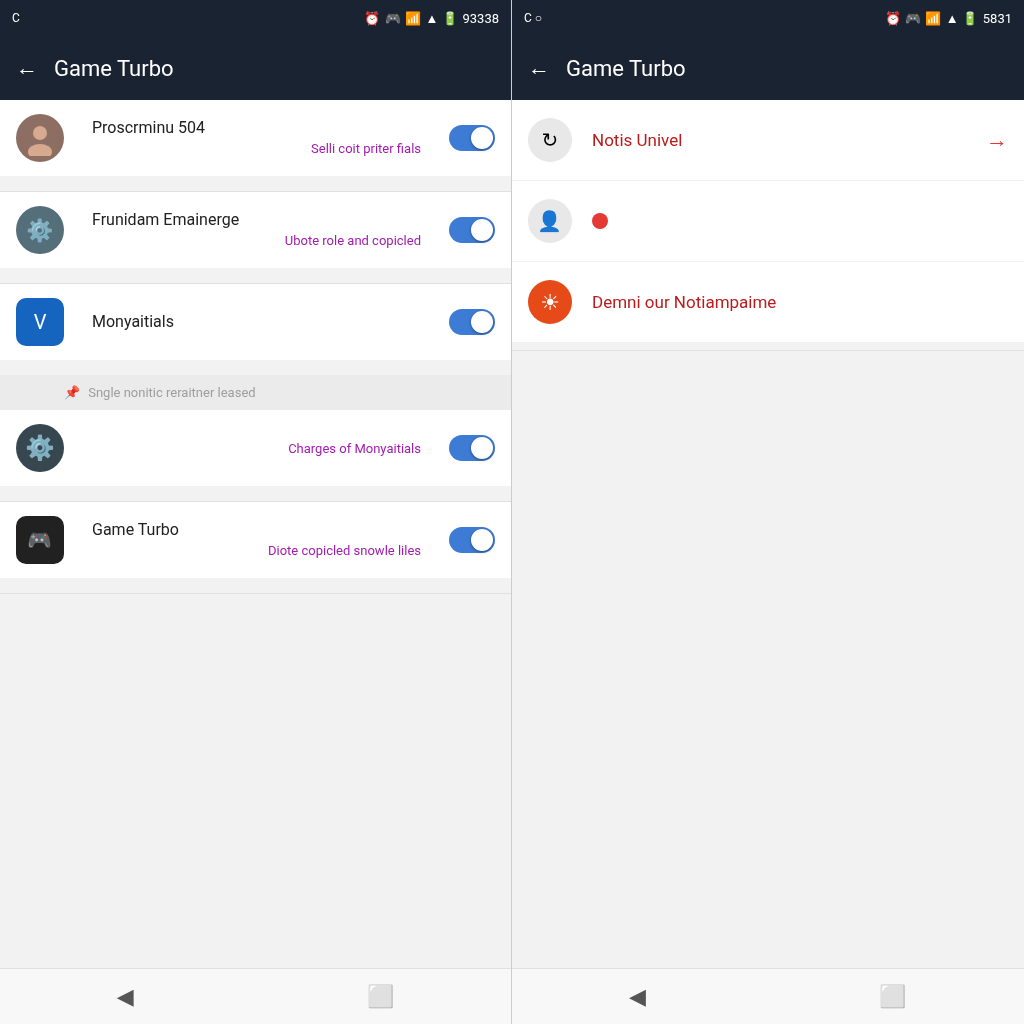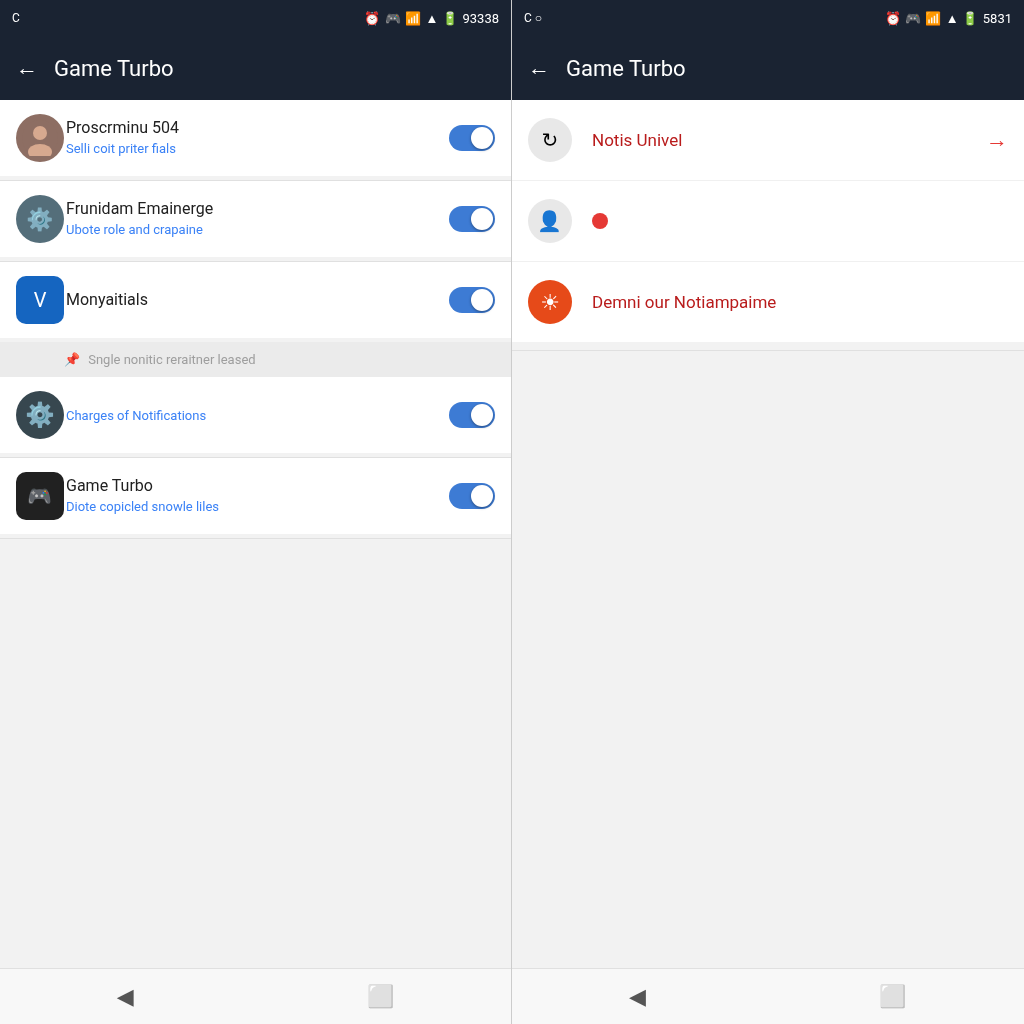--- a/index.html
+++ b/index.html
@@ -72,22 +72,22 @@
       background: #f2f2f2;
       overflow-y: auto;
     }
 
     
     .list-item {
       display: flex;
       align-items: center;
       padding: 14px 16px;
       background: white;
-      margin-bottom: 4px;
-      gap: 2px;
+      margin-bottom: 15px;
+      gap: 28px;
       min-height: 72px;
     }
     .list-item-icon {
       width: 48px;
       height: 48px;
       border-radius: 12px;
       flex-shrink: 0;
       display: flex;
       align-items: center;
       justify-content: center;
@@ -97,23 +97,24 @@
       flex: 1;
     }
     .list-item-title {
       font-size: 16px;
       color: #212121;
       font-weight: 400;
       line-height: 1.3;
     }
     .list-item-subtitle {
       font-size: 13px;
-      color: #3b82f6;
+      color: #a21caf;
       margin-top: 2px;
       line-height: 1.3;
+      text-align: right;
     }
 
     
     .toggle {
       width: 46px;
       height: 26px;
       border-radius: 13px;
       position: relative;
       flex-shrink: 0;
     }
@@ -268,21 +269,21 @@
     </div>
 
     <div class="divider"></div>
 
     <div class="list-item">
       <div class="list-item-icon icon-gear-dark" style="border-radius:50%; background:#546e7a;">
         <span>⚙️</span>
       </div>
       <div class="list-item-text">
         <div class="list-item-title">Frunidam Emainerge</div>
-        <div class="list-item-subtitle">Ubote role and crapaine</div>
+        <div class="list-item-subtitle">Ubote role and copicled</div>
       </div>
       <div class="toggle on">
         <div class="toggle-knob"></div>
       </div>
     </div>
 
     <div class="divider"></div>
 
     <div class="list-item">
       <div class="list-item-icon icon-blue" style="border-radius:10px; background:#1565c0;">
@@ -299,21 +300,21 @@
     <div class="section-header">
       <span>📌</span>
       <span>Sngle nonitic reraitner leased</span>
     </div>
 
     <div class="list-item">
       <div class="list-item-icon" style="border-radius:50%; background:#37474f; display:flex; align-items:center; justify-content:center;">
         <span style="font-size:24px;">⚙️</span>
       </div>
       <div class="list-item-text">
-        <div class="list-item-subtitle">Charges of Notifications</div>
+        <div class="list-item-subtitle">Charges of Monyaitials</div>
       </div>
       <div class="toggle on">
         <div class="toggle-knob"></div>
       </div>
     </div>
 
     <div class="divider"></div>
 
     <div class="list-item">
       <div class="list-item-icon" style="border-radius:10px; background:#212121; display:flex; align-items:center; justify-content:center;">

